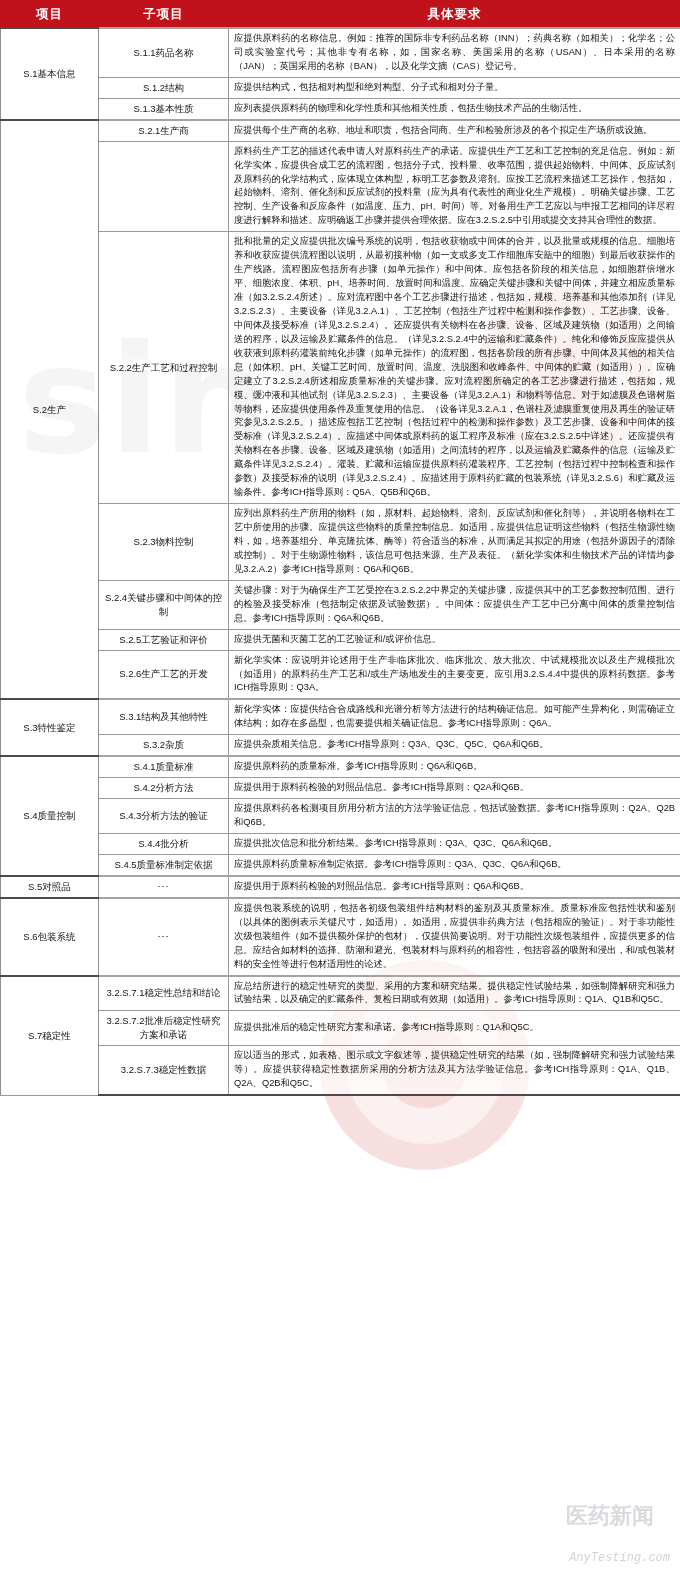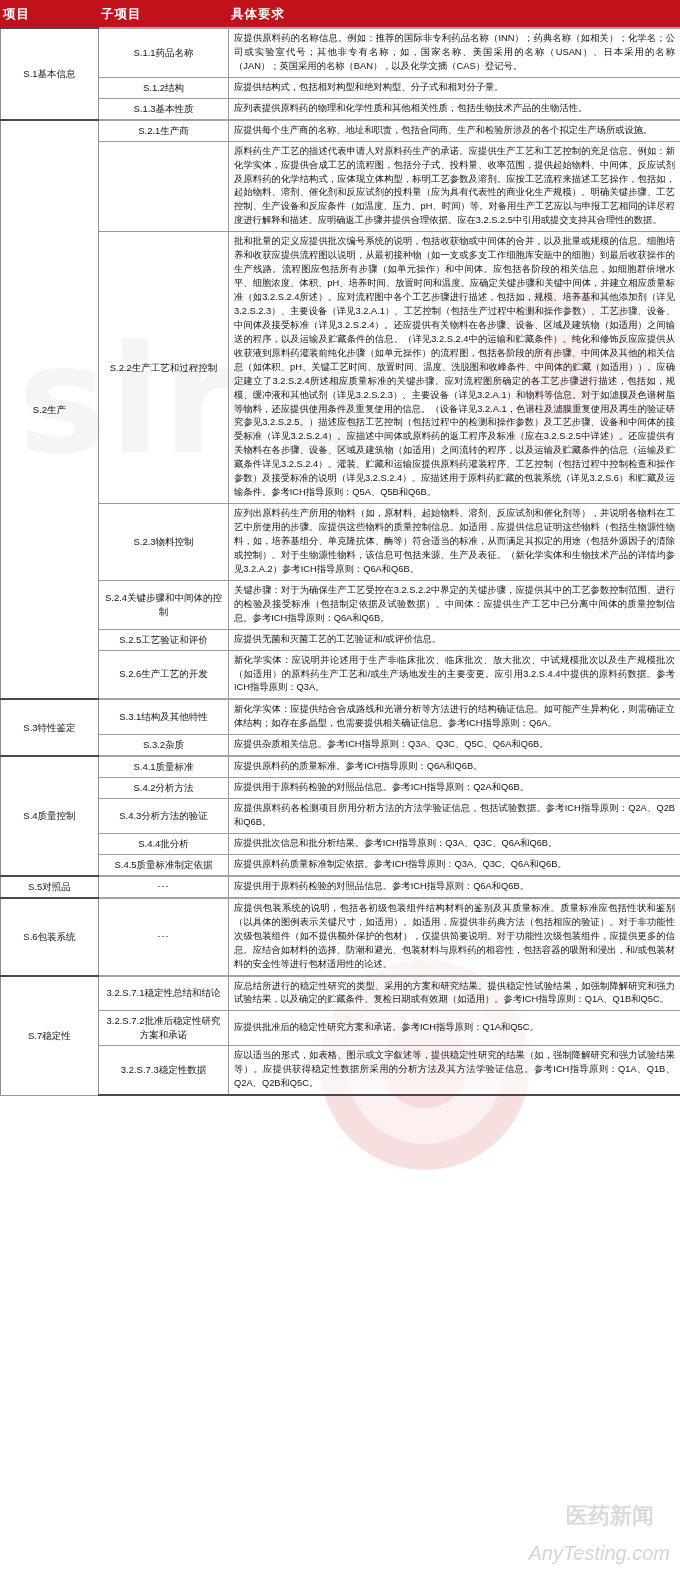--- a/index.html
+++ b/index.html
@@ -32,22 +32,22 @@
     background:radial-gradient(circle at 50% 55%, rgba(226,120,120,.30) 0 28%, rgba(226,120,120,.12) 29% 46%, rgba(226,120,120,.26) 47% 62%, rgba(255,255,255,0) 63%);
   }
   .wm-flame2{
     left:310px; top:950px; width:230px; height:230px;
     border-radius:50%;
     background:radial-gradient(circle at 50% 50%, rgba(222,110,110,.26) 0 26%, rgba(222,110,110,.10) 27% 48%, rgba(222,110,110,.22) 49% 64%, rgba(255,255,255,0) 65%);
   }
   .wm-any{
     right:10px; bottom:12px;
     color:#c9c9cf; opacity:.8;
-    font-size:20px; font-style:italic;
-    font-family:Liberation Sans, sans-serif;
+    font-size:12px; font-style:italic;
+    font-family:Liberation Mono, monospace;
     white-space:nowrap;
   }
   .wm-cn{
     right:26px; bottom:46px;
     color:#cdced3; opacity:.75;
     font-size:22px; font-weight:bold;
     white-space:nowrap;
   }
 
   
@@ -61,21 +61,21 @@
   }
   table.req col.c1{width:98px;}
   table.req col.c2{width:130px;}
   table.req col.c3{width:452px;}
 
   thead th{
     background:#C1121C;
     color:#ffffff;
     font-size:12.5px;
     font-weight:bold;
-    text-align:left;
+    text-align:center;
     height:26px;
     padding:0 2px;
     border:1px solid #C1121C;
     letter-spacing:1px;
   }
 
   td{
     border:1px solid #9a9a9a;
     vertical-align:middle;
     background:rgba(255,255,255,0.62);

